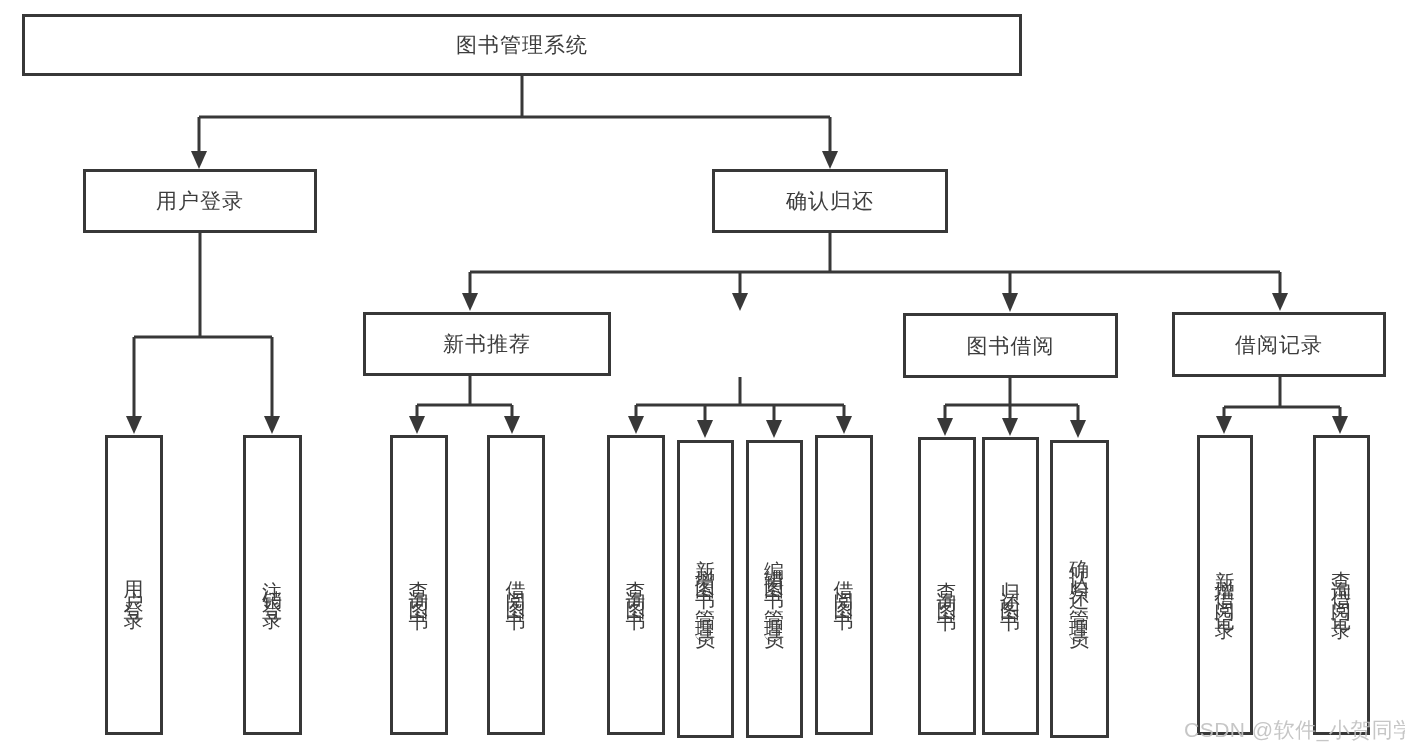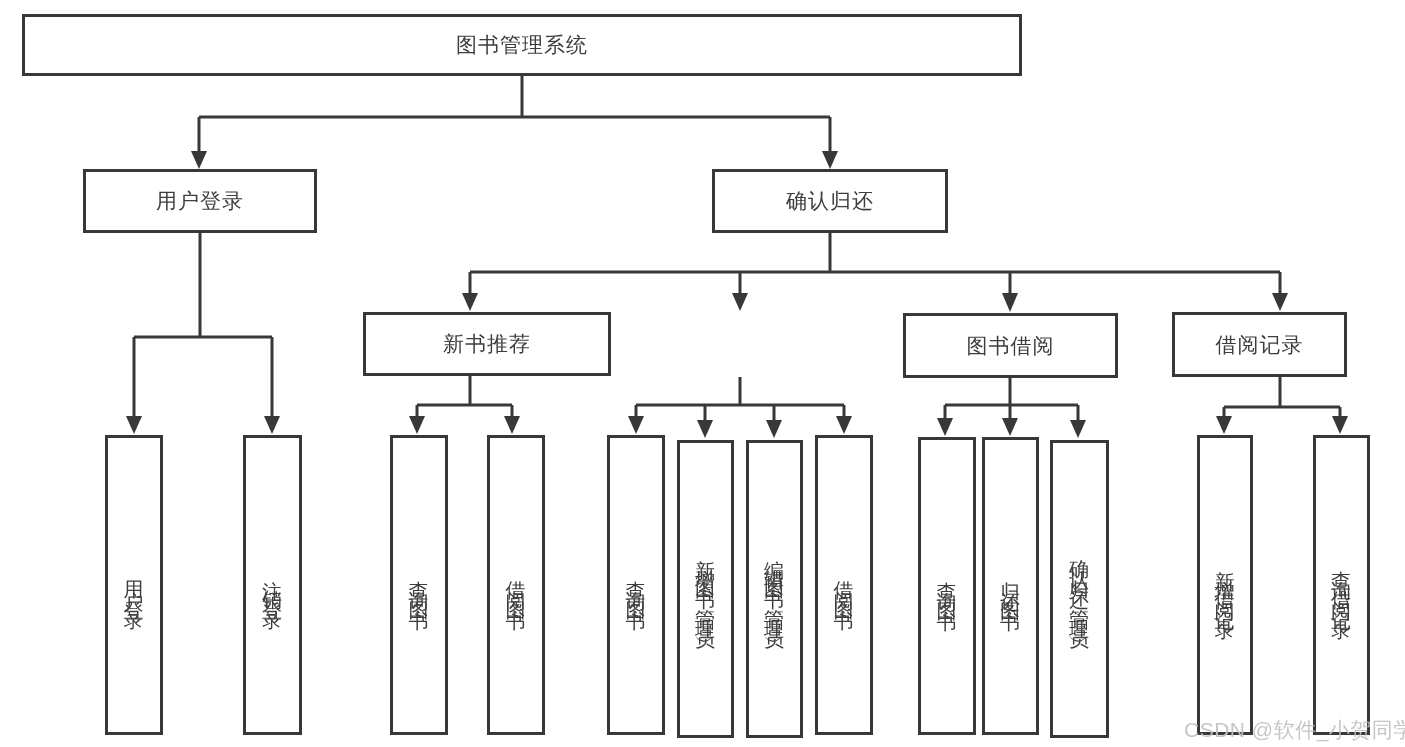--- a/index.html
+++ b/index.html
@@ -91,21 +91,21 @@
     <polygon points="1332,416 1348,416 1340,434"></polygon>
   </svg>
 
   <div class="node" style="left:22px;top:14px;width:1000px;height:62px;">图书管理系统</div>
 
   <div class="node" style="left:83px;top:169px;width:234px;height:64px;">用户登录</div>
   <div class="node" style="left:712px;top:169px;width:236px;height:64px;">确认归还</div>
 
   <div class="node" style="left:363px;top:312px;width:248px;height:64px;">新书推荐</div>
   <div class="node" style="left:903px;top:313px;width:215px;height:65px;">图书借阅</div>
-  <div class="node" style="left:1172px;top:312px;width:175px;height:65px;">借阅记录</div>
+  <div class="node" style="left:1172px;top:312px;width:214px;height:65px;">借阅记录</div>
 
   <div class="node vert" style="left:105px;top:435px;width:58px;height:300px;">用户登录</div>
   <div class="node vert" style="left:243px;top:435px;width:59px;height:300px;">注销登录</div>
 
   <div class="node vert" style="left:390px;top:435px;width:58px;height:300px;">查询图书</div>
   <div class="node vert" style="left:487px;top:435px;width:58px;height:300px;">借阅图书</div>
 
   <div class="node vert" style="left:607px;top:435px;width:58px;height:300px;">查询图书</div>
   <div class="node vert" style="left:677px;top:440px;width:57px;height:298px;">新增图书（管理员）</div>
   <div class="node vert" style="left:746px;top:440px;width:57px;height:298px;">编辑图书（管理员）</div>

